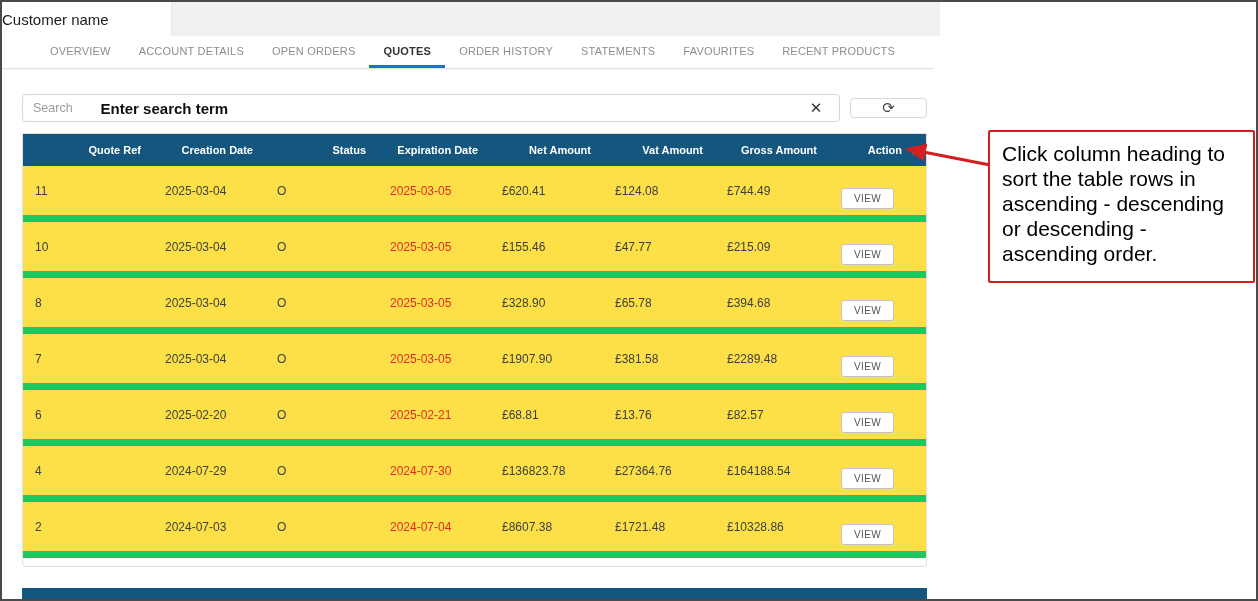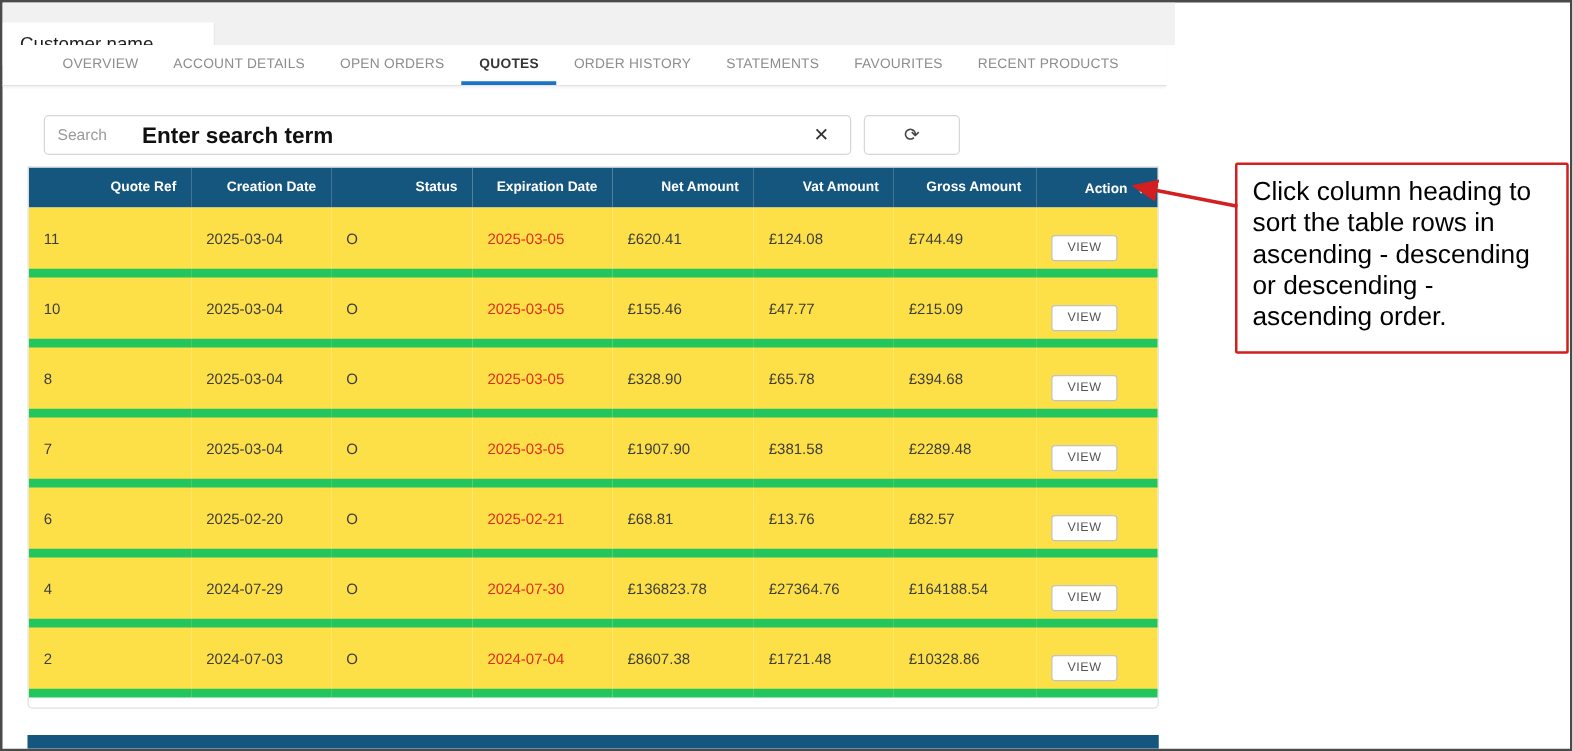--- a/index.html
+++ b/index.html
@@ -15,25 +15,24 @@
     background: #fff;
     overflow: hidden;
   }
   
   .top-strip {
     position: absolute; left: 0; top: 0;
     width: 938px; height: 34px;
     background: #f1f1f1;
   }
   .title-tab {
-    position: absolute; left: 0; top: 16px;
+    position: absolute; left: 0; top: 0;
     height: 34px; width: 170px;
     background: #fff;
     display: flex; align-items: center;
-    padding-left: 14px;
     border-right: 1px solid #e9e9e9;
   }
   .title-tab span { font-size: 15px; color: #1c1c1c; }
   
   .tab-bar {
     position: absolute; left: 0; top: 34px;
     width: 931px; height: 33px;
     background: #fff;
     border-bottom: 1px solid #e2e2e2;
     box-shadow: 0 1px 2px rgba(0,0,0,0.05);
@@ -50,38 +49,38 @@
     border-bottom: 3px solid transparent;
     white-space: nowrap;
   }
   .tab.active {
     color: #353535;
     font-weight: bold;
     border-bottom-color: var(--active-tab, #1a73c7);
   }
   
   .search-row {
-    position: absolute; left: 33px; top: 90px;
-    width: 733px; height: 32px;
-    display: flex; gap: 10px;
+    position: absolute; left: 20px; top: 90px;
+    width: 905px; height: 32px;
+    display: flex; gap: 10px; align-items: center;
   }
   .search-box {
     flex: 1;
     border: 1px solid #d7d7d7;
     border-radius: 4px;
     background: #fff;
     display: flex; align-items: center;
     padding: 0 10px;
     cursor: text;
   }
   .search-placeholder {
     color: #9b9b9b; font-size: 12.5px; margin-right: 28px;
   }
   .search-annotation {
-    font-size: 18px; font-weight: bold; color: #101010;
+    font-size: 15px; font-weight: bold; color: #101010;
   }
   .clear-btn {
     margin-left: auto;
     border: none; background: none;
     font-size: 15px; color: #333;
     width: 26px; height: 26px;
     cursor: pointer;
   }
   .refresh-btn {
     width: 77px;

